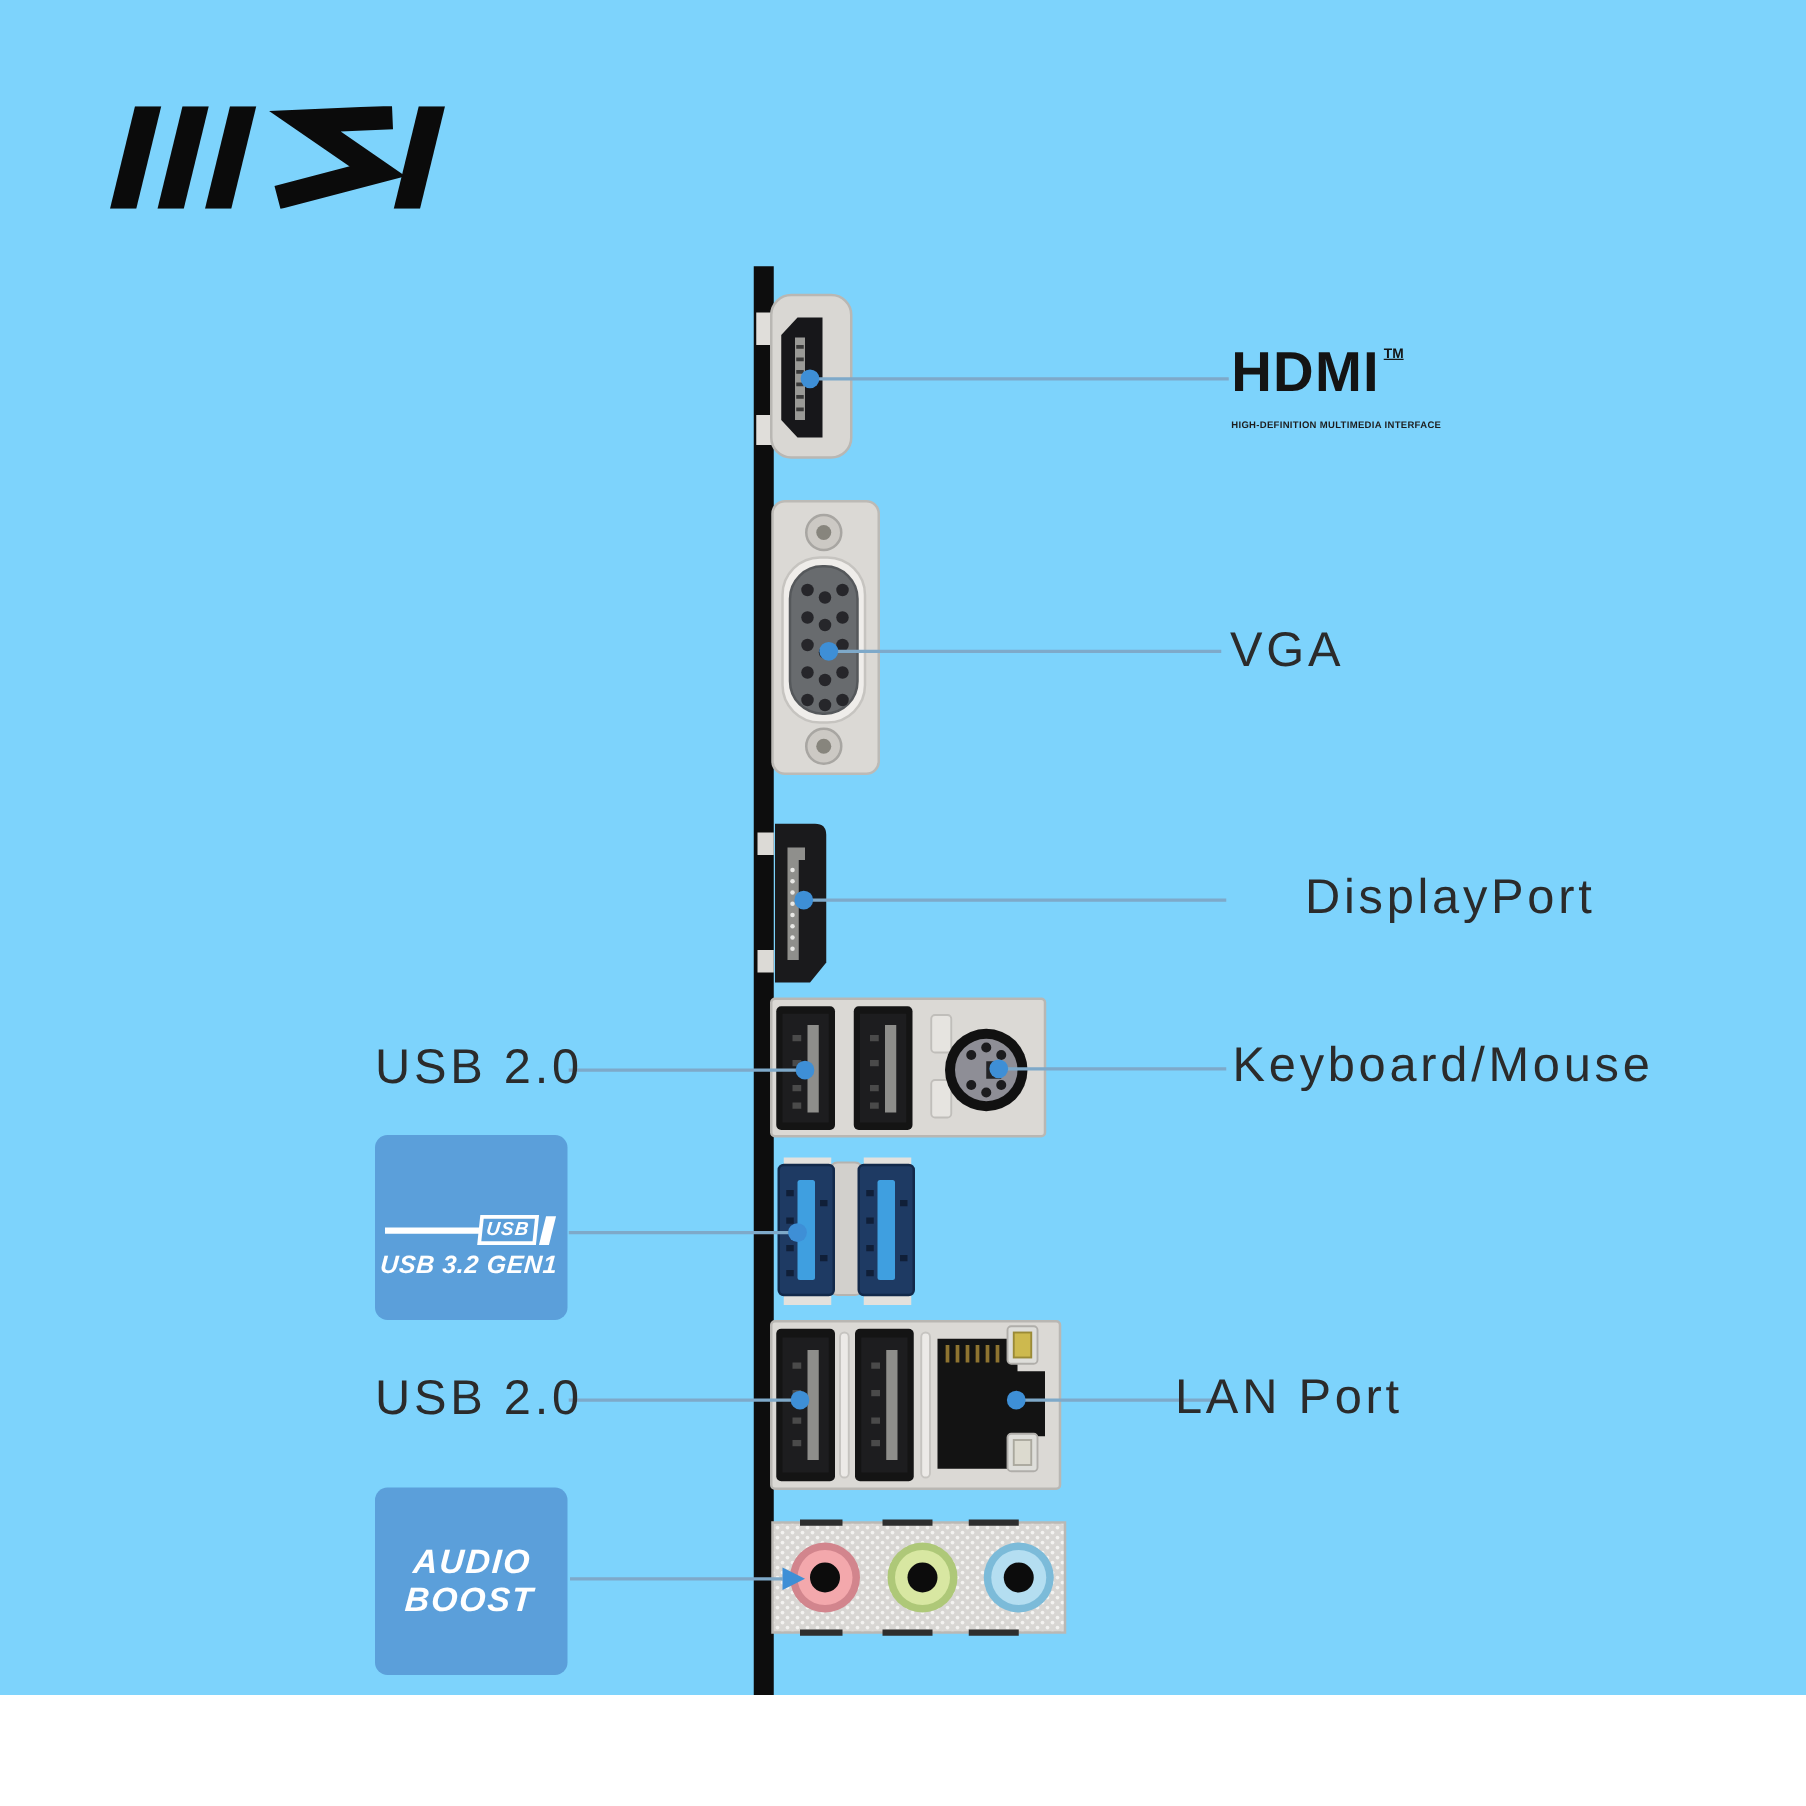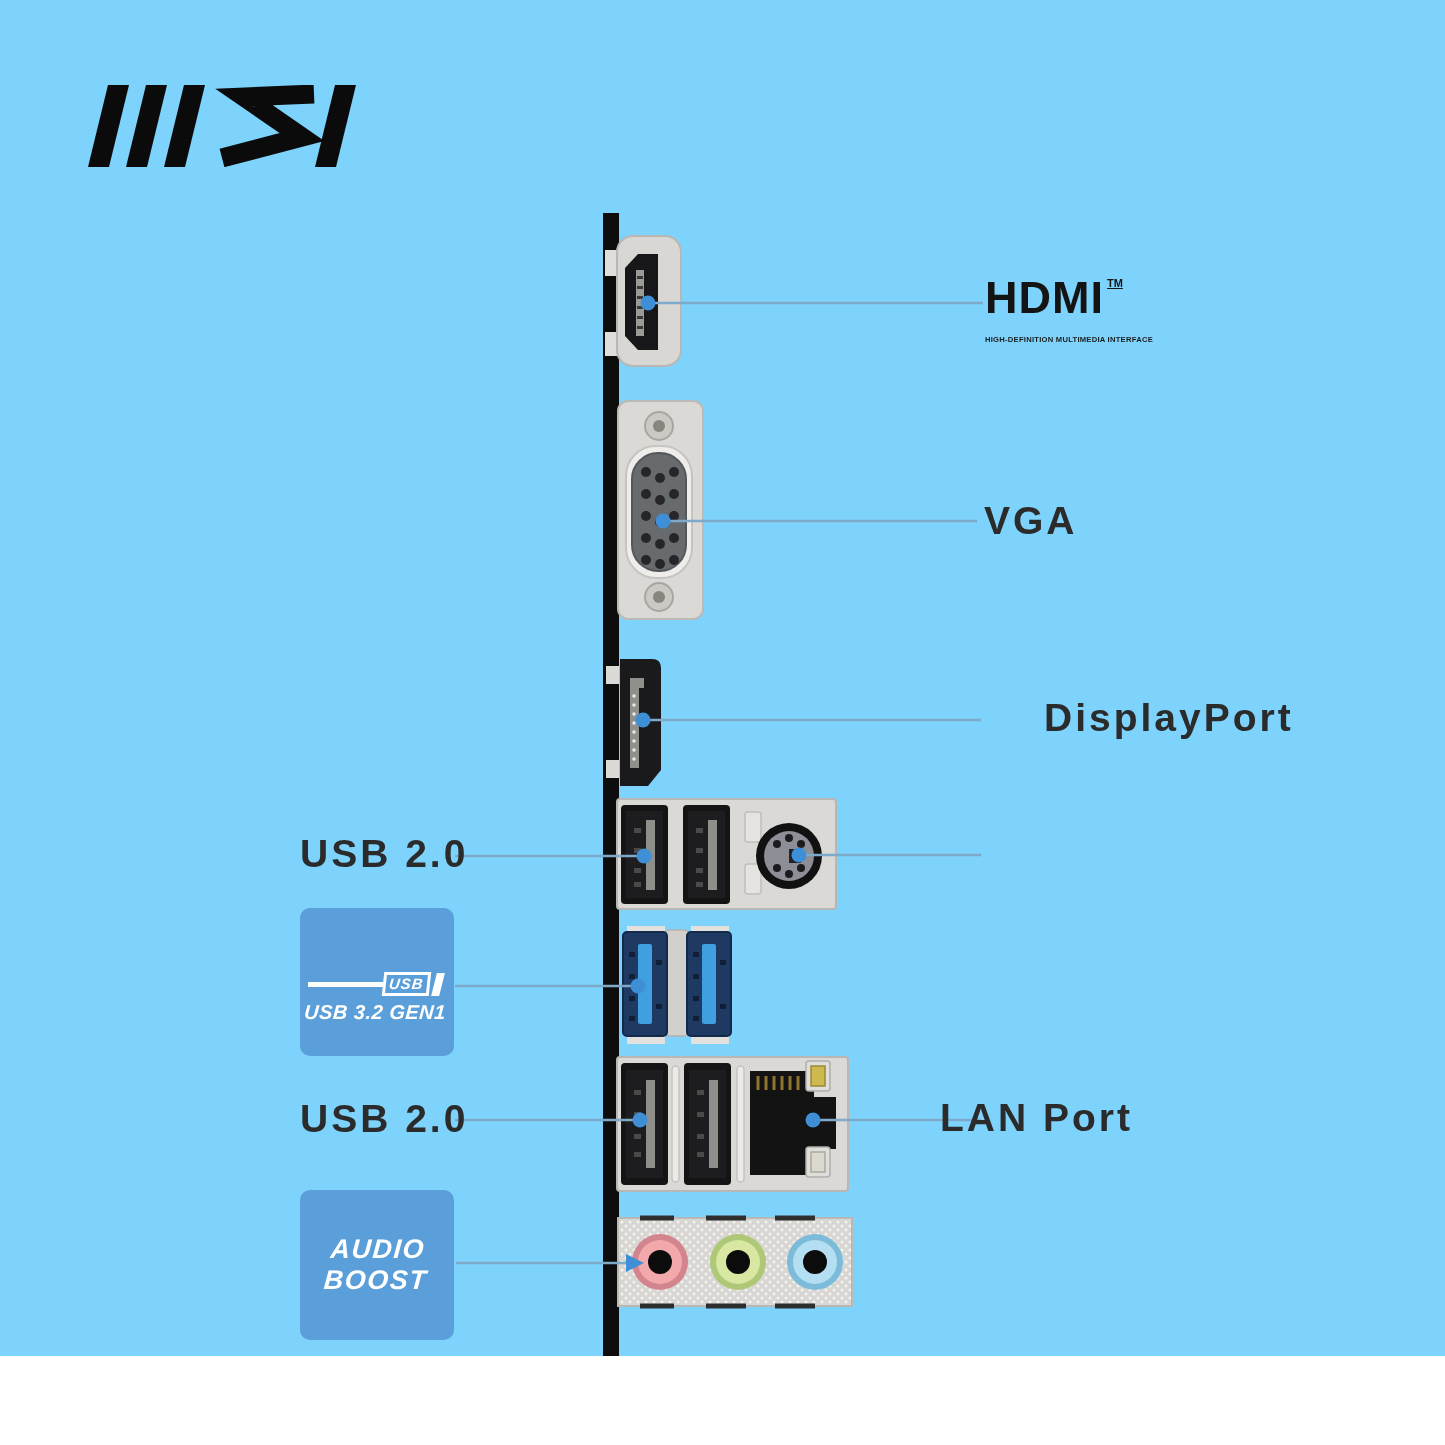--- a/index.html
+++ b/index.html
@@ -1,19 +1,19 @@
 <!DOCTYPE html>
 <html><head>
 <meta charset="utf-8">
 <style>
   html,body{margin:0;padding:0;background:#ffffff;}
   .canvas{position:relative;width:1445px;height:1356px;background:#7dd3fc;overflow:hidden;
           font-family:"Liberation Sans",sans-serif;}
   .art{position:absolute;left:0;top:0;}
-  .lbl{position:absolute;font-family:"Liberation Sans",sans-serif;font-size:39px;font-weight:700;
+  .lbl{position:absolute;font-family:"Liberation Sans",sans-serif;font-size:39px;font-weight:400;
        letter-spacing:3px;color:#2b2b2b;white-space:nowrap;line-height:42px;}
   
   .hdmi-wrap{position:absolute;left:985px;top:277px;color:#141414;}
   .hdmi-row{display:flex;align-items:flex-start;}
   .hdmi-word{font-size:45px;font-weight:bold;line-height:42px;letter-spacing:1px;}
   .hdmi-tm{font-size:11px;font-weight:bold;margin-left:3px;line-height:12px;text-decoration:underline;}
   .hdmi-sub{font-size:7.6px;font-weight:bold;letter-spacing:0.26px;margin-top:16px;color:#1d1d1d;white-space:nowrap;}
   
   .badge{position:absolute;width:154px;background:#5B9FDA;border-radius:10px;color:#ffffff;}
   #usb32-badge{left:300px;top:908px;height:148px;}
@@ -268,20 +268,21 @@
     <div class="hdmi-row">
       <span class="hdmi-word">HDMI</span>
       <span class="hdmi-tm">TM</span>
     </div>
     <div class="hdmi-sub">HIGH-DEFINITION MULTIMEDIA INTERFACE</div>
   </div>
 
   <div class="lbl" style="left:984px;top:500px">VGA</div>
   <div class="lbl" style="left:1044px;top:697px">DisplayPort</div>
   <div class="lbl" style="left:300px;top:833px">USB 2.0</div>
+  <div class="lbl" style="left:986px;top:832px">Keyboard/Mouse</div>
   <div class="lbl" style="left:300px;top:1098px">USB 2.0</div>
   <div class="lbl" style="left:940px;top:1097px">LAN Port</div>
 
   <div class="badge" id="usb32-badge">
     <div class="usb-lockup">
       <div class="usb-line"></div>
       <div class="usb-box">USB</div>
       <div class="usb-slash"></div>
     </div>
     <div class="usb32-text">USB 3.2 GEN1</div>

